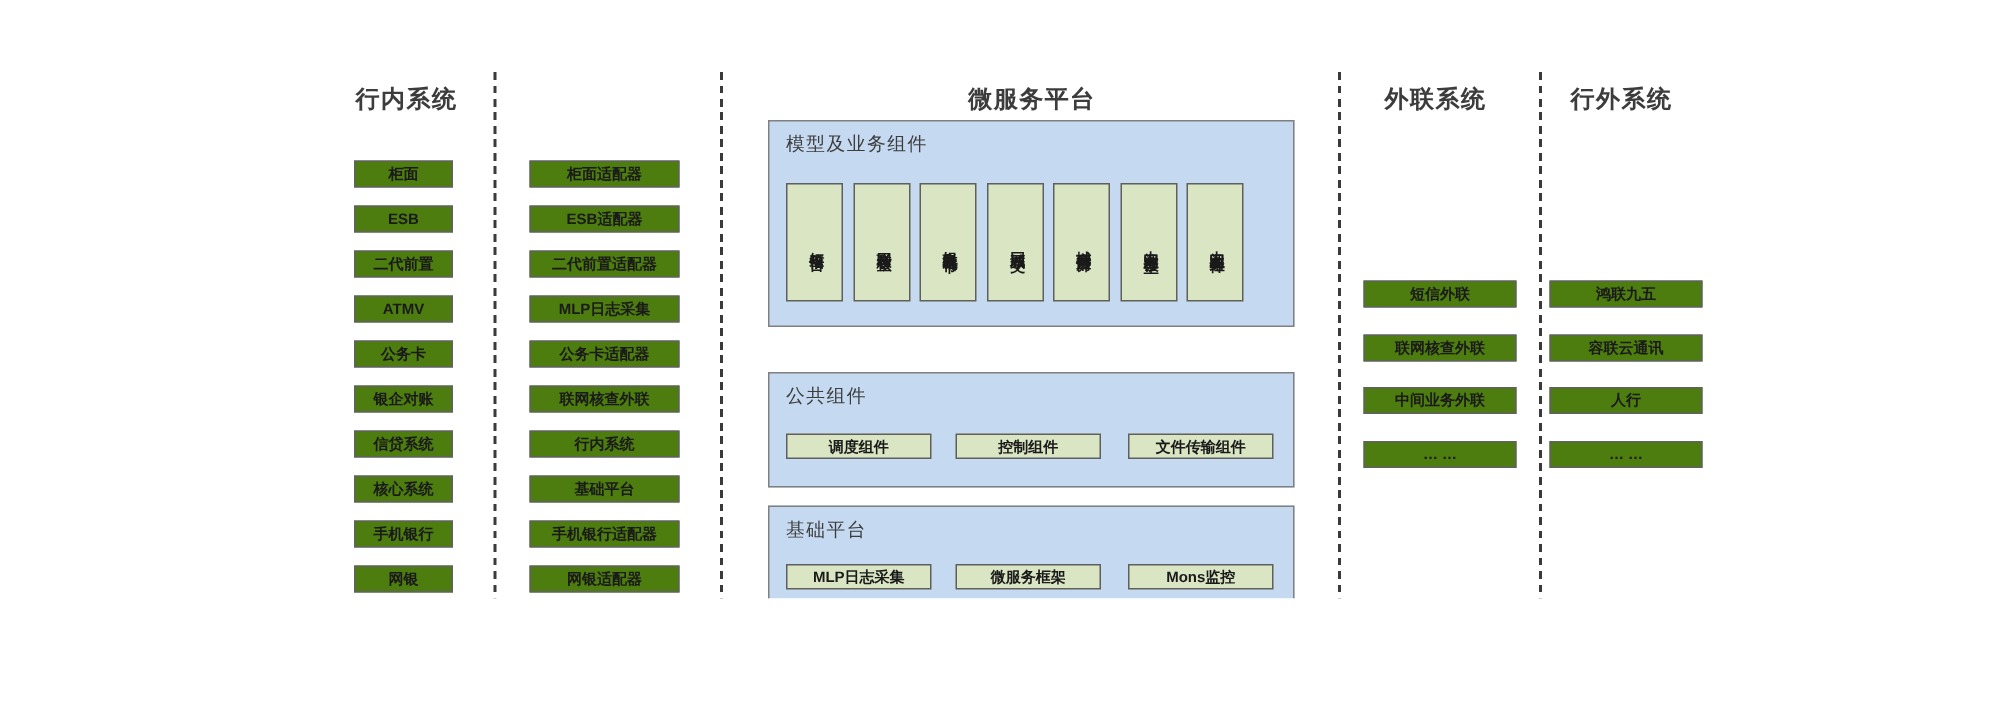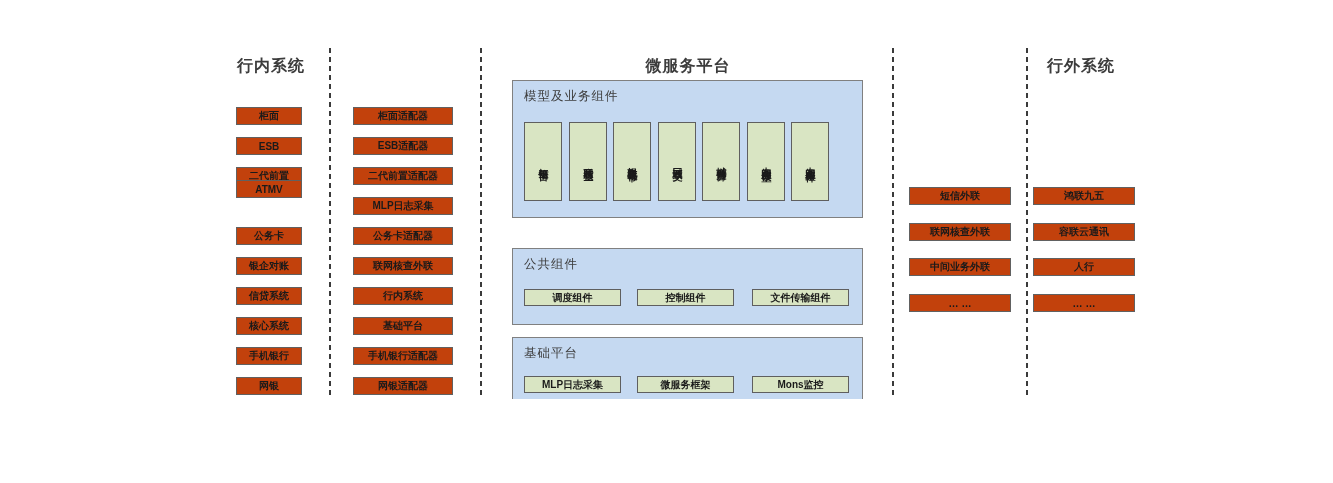--- a/index.html
+++ b/index.html
@@ -30,21 +30,21 @@
     position: absolute;
     top: 48px;
     height: 397px;
     width: 2px;
     background: repeating-linear-gradient(to bottom, #3a3a3a 0 5px, transparent 5px 9px);
   }
 
   .gbox {
     position: absolute;
     height: 18px;
-    background: #c2410c;
+    background: #4d7c0f;
     border: 1px solid #616161;
     display: flex;
     align-items: center;
     justify-content: center;
     font-size: 10px;
     font-weight: 700;
     color: #1a1a1a;
     white-space: nowrap;
   }
   .c1 { left: 236px; width: 66px; }
@@ -110,31 +110,32 @@
     background: #111111;
   }
 </style>
 </head>
 <body>
 
 <div class="stage">
 
   <div class="hdr" style="left:201px">行内系统</div>
   <div class="hdr" style="left:618px">微服务平台</div>
+  <div class="hdr" style="left:887px">外联系统</div>
   <div class="hdr" style="left:1011px">行外系统</div>
 
   <div class="vdash" style="left:329px"></div>
   <div class="vdash" style="left:480px"></div>
   <div class="vdash" style="left:892px"></div>
   <div class="vdash" style="left:1026px"></div>
 
   <div class="gbox c1" style="top:107px">柜面</div>
   <div class="gbox c1" style="top:137px">ESB</div>
   <div class="gbox c1" style="top:167px">二代前置</div>
-  <div class="gbox c1" style="top:180px">ATMV</div>
+  <div class="gbox c1" style="top:197px">ATMV</div>
   <div class="gbox c1" style="top:227px">公务卡</div>
   <div class="gbox c1" style="top:257px">银企对账</div>
   <div class="gbox c1" style="top:287px">信贷系统</div>
   <div class="gbox c1" style="top:317px">核心系统</div>
   <div class="gbox c1" style="top:347px">手机银行</div>
   <div class="gbox c1" style="top:377px">网银</div>
 
   <div class="gbox c2" style="top:107px">柜面适配器</div>
   <div class="gbox c2" style="top:137px">ESB适配器</div>
   <div class="gbox c2" style="top:167px">二代前置适配器</div>

